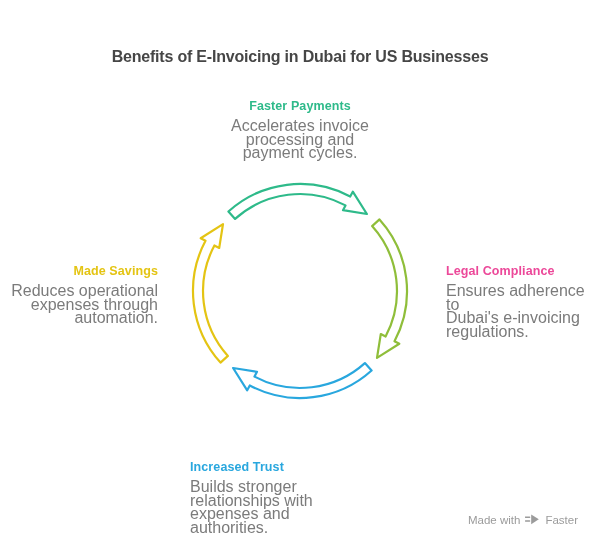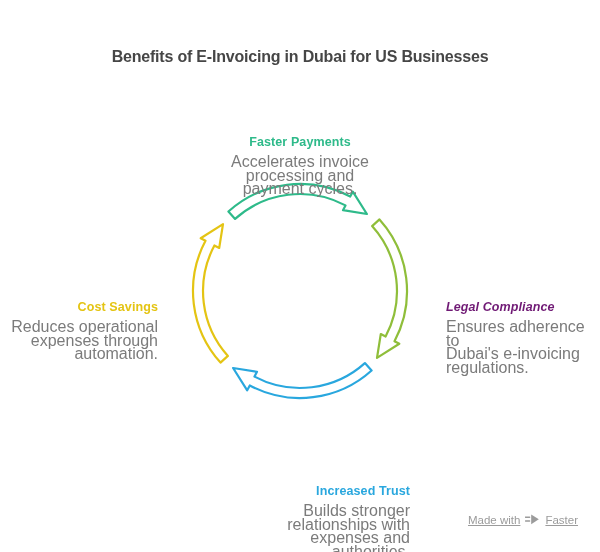--- a/index.html
+++ b/index.html
@@ -21,48 +21,47 @@
     font-size: 16px;
     font-weight: bold;
     letter-spacing: -0.2px;
     color: #464646;
   }
   .cycle-svg {
     position: absolute;
     left: 0;
     top: 0;
   }
-  .item { position: absolute; margin-top: 36px; }
+  .item { position: absolute; }
   .item h2 {
     margin: 0 0 6px 0;
     font-size: 12.5px;
     font-weight: bold;
     letter-spacing: 0.1px;
   }
   .item p {
     margin: 0;
     font-size: 16px;
     line-height: 13.5px;
     color: #7b7b7b;
     white-space: pre-line;
   }
   .item-top    { top: 99px;  left: 50%; transform: translateX(-50%); width: 220px; text-align: center; }
   .item-right  { top: 264px; left: 446px; width: 140px; text-align: left; }
-  .item-bottom { top: 448px; left: 50%; transform: translateX(-50%); width: 220px; text-align: right; }
+  .item-bottom { top: 460px; left: 50%; transform: translateX(-50%); width: 220px; text-align: left; }
   .item-left   { top: 264px; left: 8px;  width: 150px; text-align: right; }
   .watermark {
     position: absolute;
     top: 513px;
     right: 22px;
     display: flex;
     align-items: center;
     gap: 5px;
     font-size: 11.5px;
     color: #9b9b9b;
-    text-decoration: underline;
   }
   .watermark .napkin-icon { display: inline-block; line-height: 0; }
 </style>
 </head>
 <body>
 
 <div class="canvas">
 
   <h1 class="page-title">Benefits of E-Invoicing in Dubai for US Businesses</h1>
 
@@ -74,36 +73,36 @@
     </svg>
 
   <section class="item item-top">
     <h2 style="color: rgb(46, 186, 138);">Faster Payments</h2>
     <p>Accelerates invoice
 processing and
 payment cycles.</p>
   </section>
 
   <section class="item item-right">
-    <h2 style="color: #701a75; font-style: italic;">Legal Compliance</h2>
+    <h2 style="color: #ec4899;">Legal Compliance</h2>
     <p>Ensures adherence to
 Dubai's e-invoicing
 regulations.</p>
   </section>
 
   <section class="item item-bottom">
     <h2 style="color: rgb(41, 167, 222);">Increased Trust</h2>
     <p>Builds stronger
 relationships with
 expenses and
 authorities.</p>
   </section>
 
   <section class="item item-left">
-    <h2 style="color: rgb(228, 196, 19);">Cost Savings</h2>
+    <h2 style="color: rgb(228, 196, 19);">Made Savings</h2>
     <p>Reduces operational
 expenses through
 automation.</p>
   </section>
 
   <div class="watermark">
     <span>Made with</span>
     <span class="napkin-icon">
       <svg width="15" height="13" viewBox="0 0 15 13">
         <path d="M0.5 4.2 H4.6 M0.5 8 H4.6" stroke="#9b9b9b" stroke-width="1.5" fill="none" stroke-linecap="round"></path>

